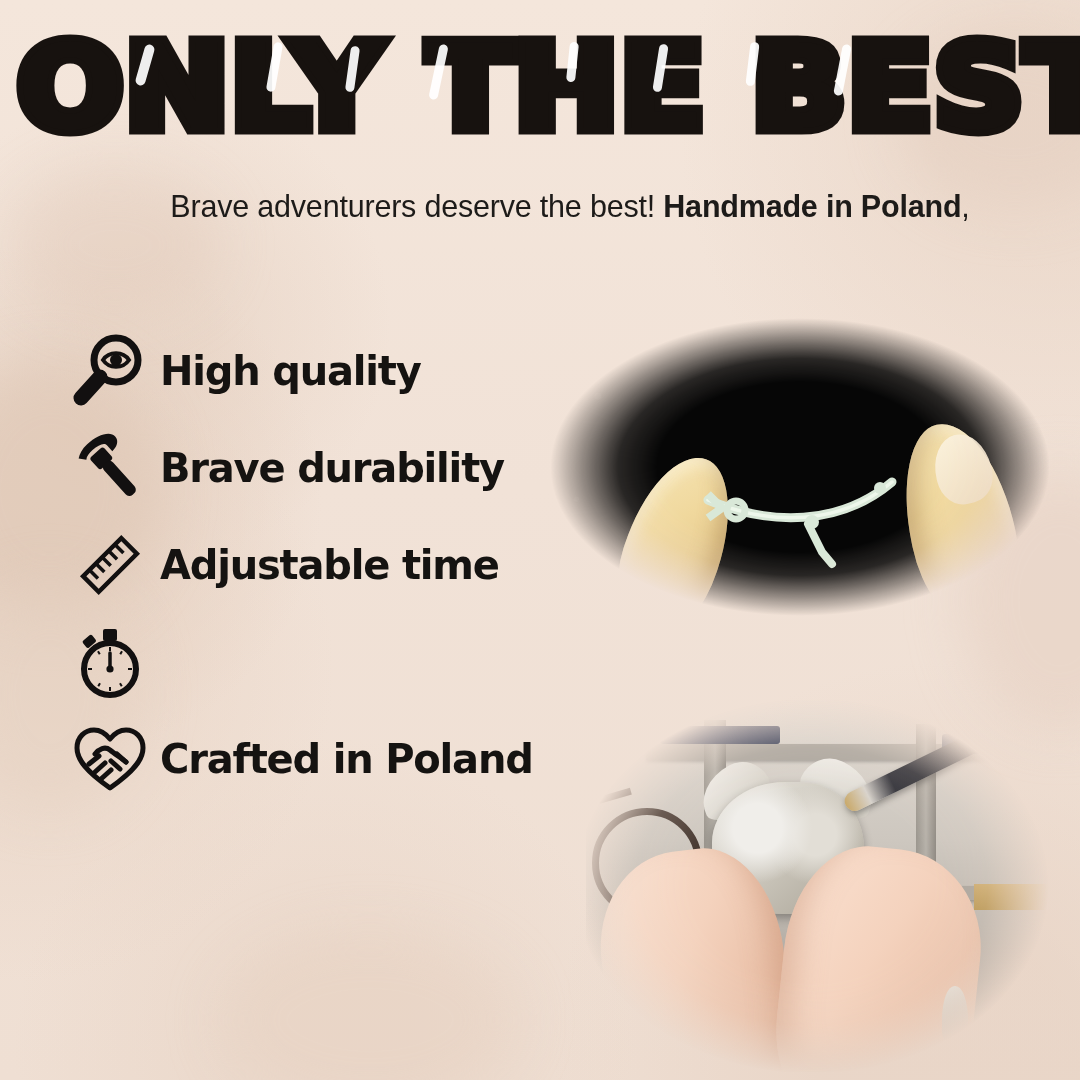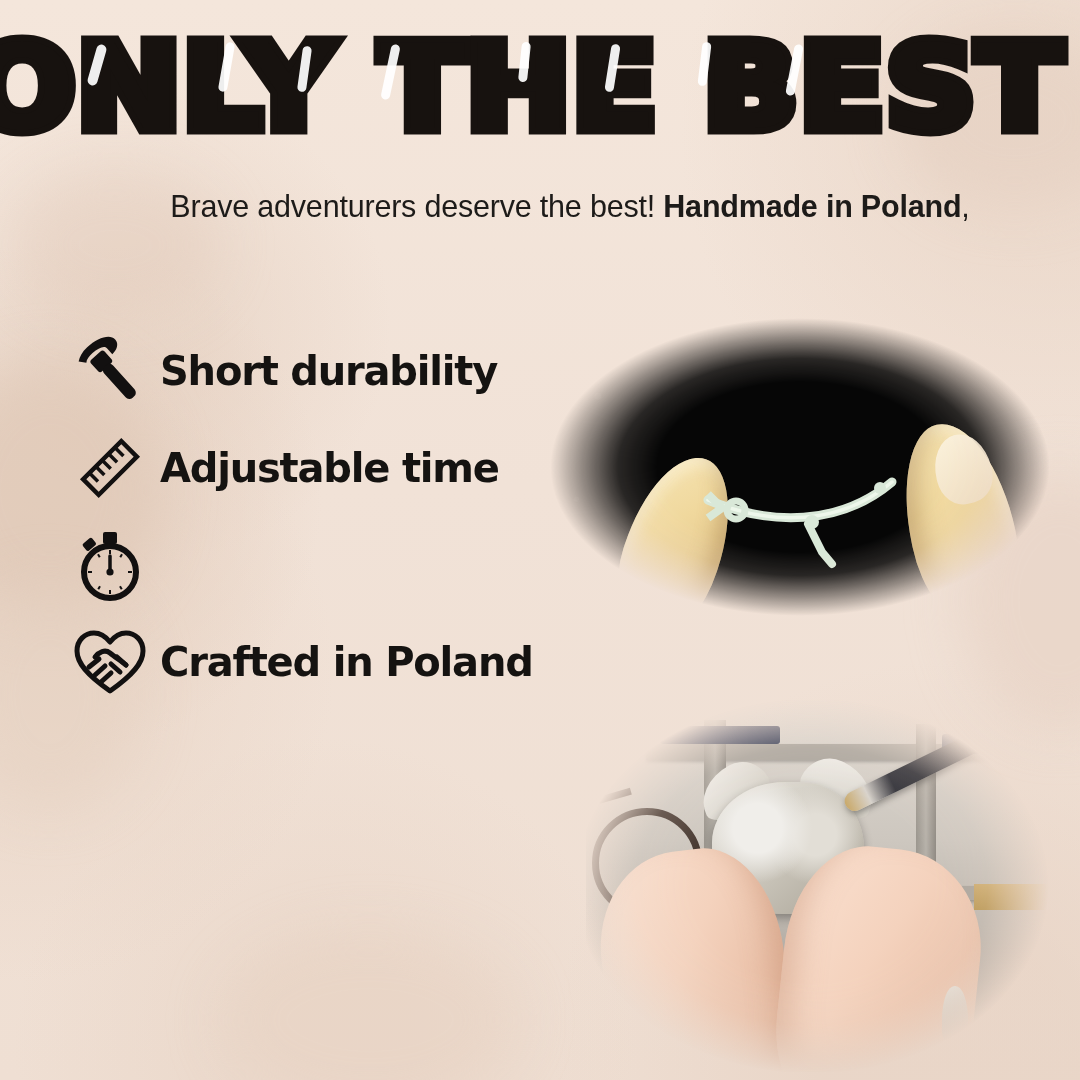--- a/index.html
+++ b/index.html
@@ -16,21 +16,21 @@
       radial-gradient(circle at 14% 30%, rgba(222,198,180,.35) 0 5%, rgba(222,198,180,0) 20%),
       radial-gradient(circle at 97% 12%, rgba(229,207,191,.45) 0 8%, rgba(229,207,191,0) 26%),
       radial-gradient(circle at 88% 98%, rgba(224,200,183,.4) 0 9%, rgba(224,200,183,0) 28%),
       radial-gradient(circle at 30% 97%, rgba(228,206,190,.35) 0 7%, rgba(228,206,190,0) 24%),
       linear-gradient(180deg,#f4e6db 0%,#f1e2d7 45%,#efdfd3 100%);
   }
   
   .wash{position:absolute;border-radius:50%;filter:blur(26px);pointer-events:none;}
 
   
-  .title-wrap{position:absolute;left:0;top:28px;width:1080px;text-align:left;}
+  .title-wrap{position:absolute;left:0;top:28px;width:1080px;text-align:right;}
   .title{
     display:inline-block;
     font-family:"DejaVu Sans", sans-serif;
     font-weight:700;
     font-size:118px;
     line-height:1;
     letter-spacing:1px;
     color:#17120f;
     -webkit-text-stroke:13px #17120f;
     paint-order:stroke fill;
@@ -197,34 +197,45 @@
     <div class="wing w-r"></div>
     <div class="mini"></div>
     <div class="hand2 h-l"></div>
     <div class="hand2 h-r"></div>
     <div class="brush"></div>
     <div class="figurine"></div>
   </div>
 
   <div class="features">
 
+    <div class="frow">
+      <span class="ficon">
+        <svg width="78" height="78" viewBox="0 0 78 78">
+          <circle cx="45" cy="28" r="22" fill="none" stroke="#121010" stroke-width="7"></circle>
+          <path d="M29 45 L 10 66" stroke="#121010" stroke-width="15" stroke-linecap="round"></path>
+          <path d="M32 28 C 38 19, 52 19, 58 28 C 52 37, 38 37, 32 28 Z" fill="none" stroke="#121010" stroke-width="4"></path>
+          <circle cx="45" cy="28" r="6" fill="#121010"></circle>
+        </svg>
+      </span>
+      <span class="flabel">High quality</span>
+    </div>
 
     <div class="frow">
       <span class="ficon">
         <svg width="78" height="78" viewBox="0 0 78 78">
           <g transform="rotate(-42 39 39)">
             <path d="M38 6 C 52 6, 64 11, 64 19 C 64 25, 58 28, 52 28 L 52 20
                      C 52 16, 46 14, 38 14 C 33 14, 29 15, 27 17 L 22 11
                      C 26 8, 31 6, 38 6 Z" fill="#121010"></path>
             <rect x="30" y="18" width="18" height="16" rx="3" fill="#121010"></rect>
             <rect x="33" y="32" width="12" height="42" rx="5" fill="#121010"></rect>
           </g>
         </svg>
       </span>
-      <span class="flabel">Short durability</span>
+      <span class="flabel">Brave durability</span>
     </div>
 
     <div class="frow">
       <span class="ficon">
         <svg width="78" height="78" viewBox="0 0 78 78">
           <g transform="rotate(-45 39 39)">
             <rect x="12" y="28" width="54" height="22" fill="none" stroke="#121010" stroke-width="4.5"></rect>
             <path d="M21 28 L21 40 M30 28 L30 40 M39 28 L39 40 M48 28 L48 40 M57 28 L57 40" stroke="#121010" stroke-width="3.5"></path>
           </g>
         </svg>

